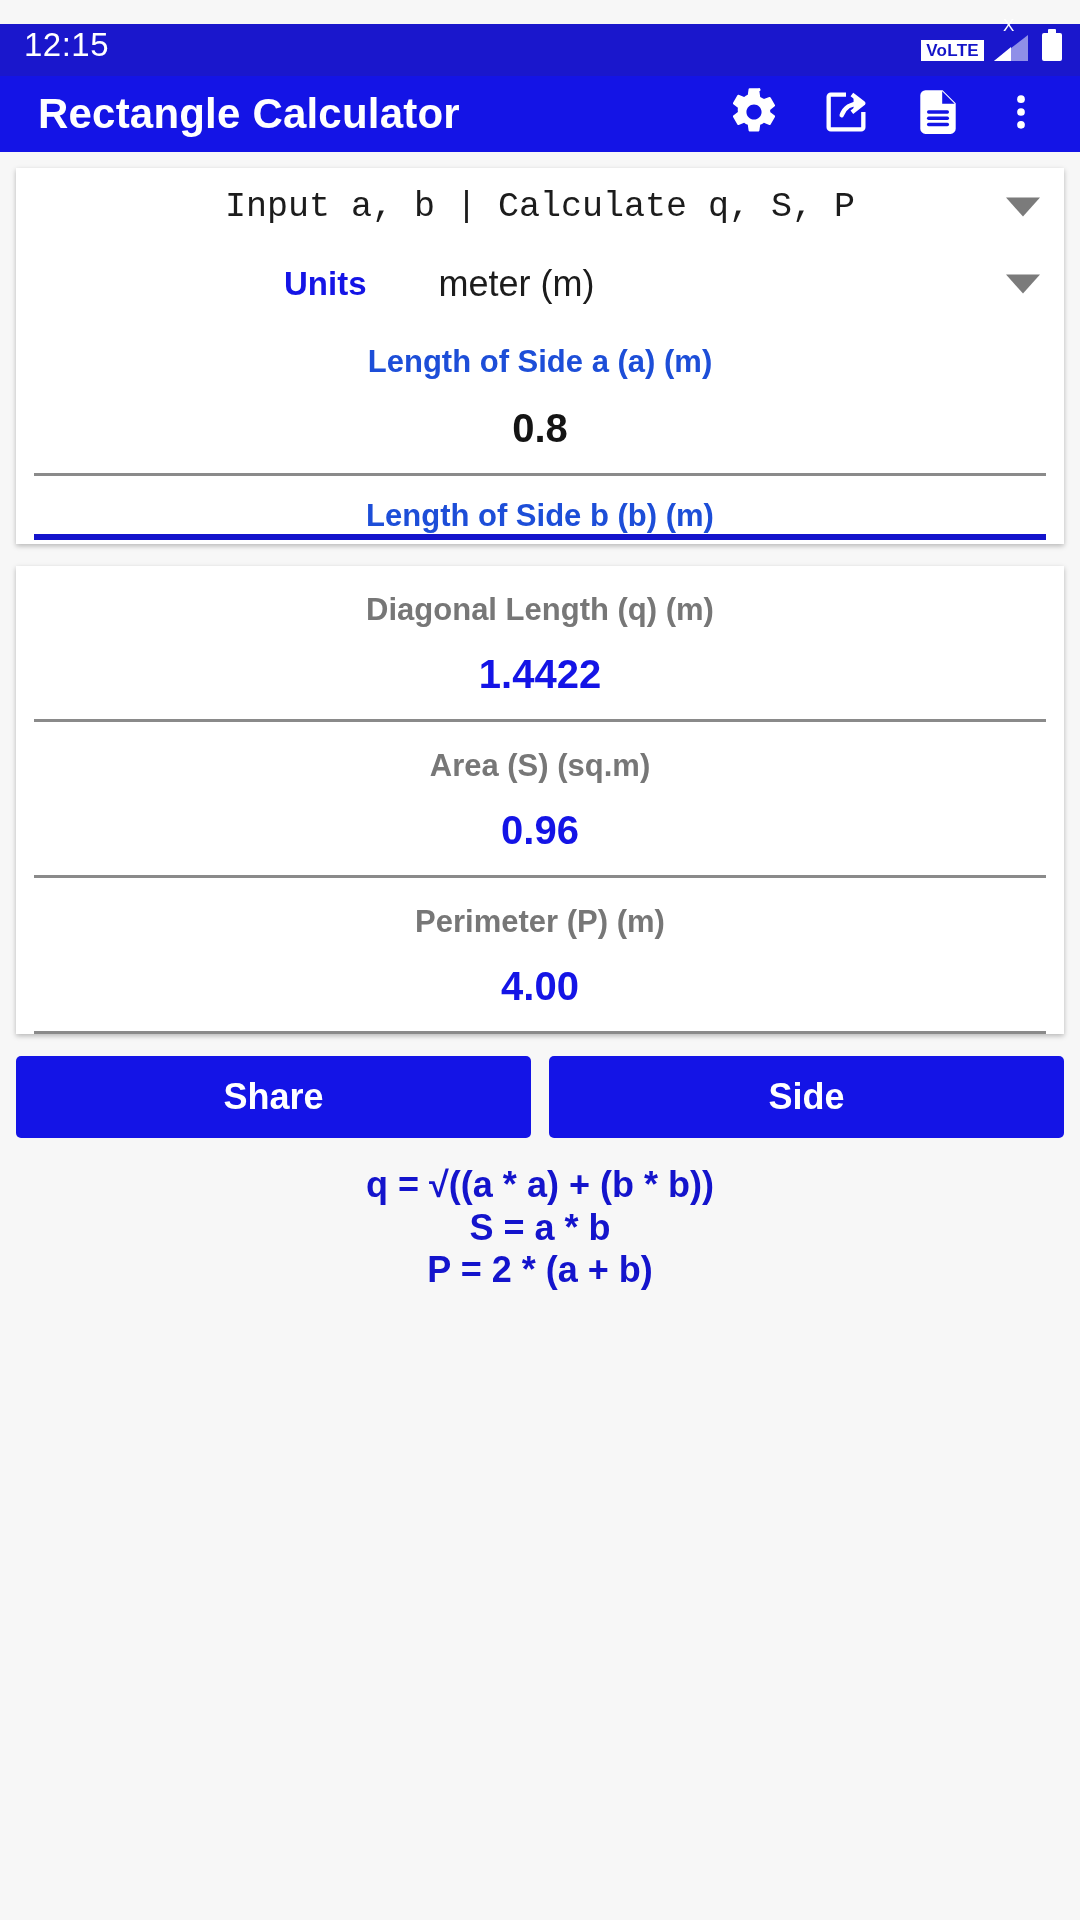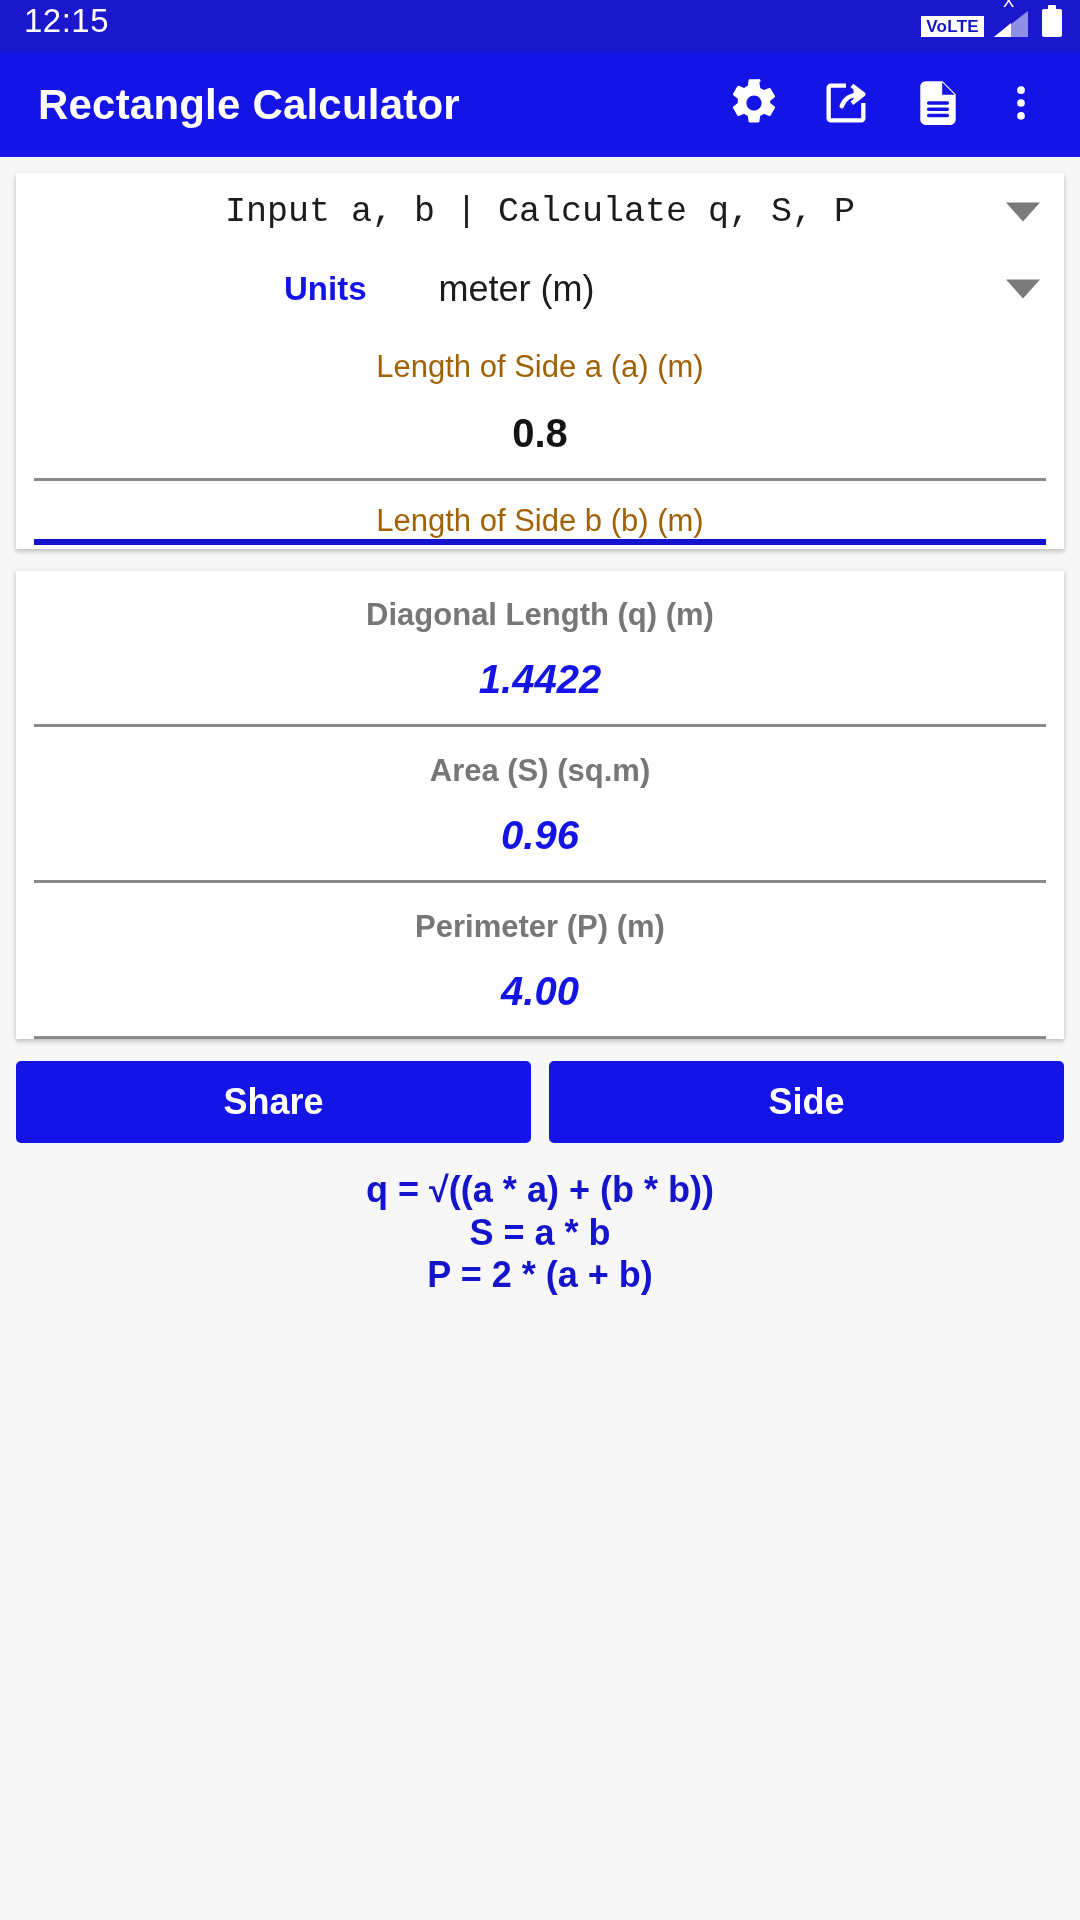--- a/index.html
+++ b/index.html
@@ -10,20 +10,21 @@
     overflow: hidden;
   }
 
   
   .statusbar {
     height: 52px; width: 100%;
     background: #1a17cc;
     display: flex; align-items: center;
     padding: 0 18px 12px 24px;
     color: #ffffff;
+    margin-top: 24px;
   }
   .status-time { font-size: 33px; letter-spacing: .5px; line-height: 1; }
   .status-right { margin-left: auto; display: flex; align-items: flex-end; gap: 10px; }
   .volte {
     background: #ffffff; color: #1414c8;
     font-size: 17px; font-weight: bold;
     padding: 2px 5px 1px 5px; border-radius: 0;
     line-height: 1.05; letter-spacing: .3px;
   }
   .signal-wrap { position: relative; width: 38px; height: 34px; }
@@ -48,21 +49,21 @@
     position: absolute; bottom: 0; left: 0;
     width: 20px; height: 28px; background: #ffffff; border-radius: 2px;
   }
   .battery-cap {
     position: absolute; top: 0; left: 6px;
     width: 8px; height: 5px; background: #ffffff; border-radius: 1px 1px 0 0;
   }
 
   
   .appbar {
-    height: 105px; width: 100%;
+    height: 76px; width: 100%;
     background: #1414e6;
     display: flex; align-items: center;
     padding: 0 22px 0 38px;
   }
   .app-title {
     color: #ffffff; font-size: 42px; font-weight: bold;
     letter-spacing: .2px; white-space: nowrap;
   }
   .appbar-actions { margin-left: auto; display: flex; align-items: center; }
   .icon-btn {
@@ -101,38 +102,38 @@
   }
   .units-label {
     color: #1414e6; font-size: 33px; font-weight: bold;
   }
   .units-value {
     font-size: 36px; color: #1c1c1c; margin-left: 72px;
   }
 
   .field { padding-top: 10px; }
   .field-label {
-    color: #a16207; font-size: 31px; font-weight: normal;
+    color: #1d4ed8; font-size: 31px; font-weight: bold;
     text-align: center; padding: 12px 0 0 0;
   }
   .field-value {
     text-align: center; font-size: 40px; font-weight: bold;
     color: #141414; padding: 26px 0 22px 0;
   }
   .underline-grey { height: 3px; background: #8a8a8a; }
   .underline-blue { height: 6px; background: #1414cc; }
 
   .res-row { padding-top: 4px; }
   .res-label {
     text-align: center; color: #777777; font-size: 31px;
     font-weight: bold; padding: 22px 0 0 0;
   }
   .res-value {
     text-align: center; color: #1414e6; font-size: 40px;
-    font-weight: bold; padding: 24px 0 22px 0; font-style: italic;
+    font-weight: bold; padding: 24px 0 22px 0;
   }
 
   
   .btn-row {
     display: flex; gap: 18px;
     margin: 22px 16px 0 16px;
   }
   .btn {
     flex: 1; height: 82px;
     background: #1414e6; color: #ffffff;

